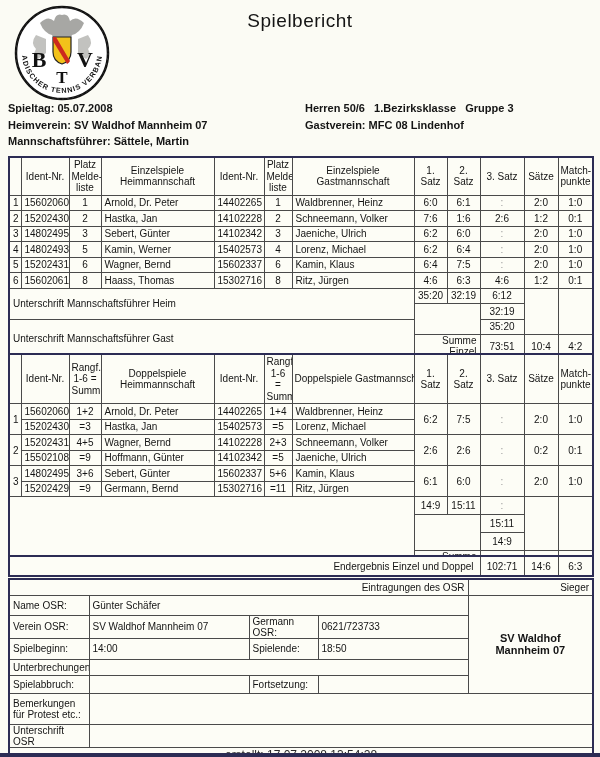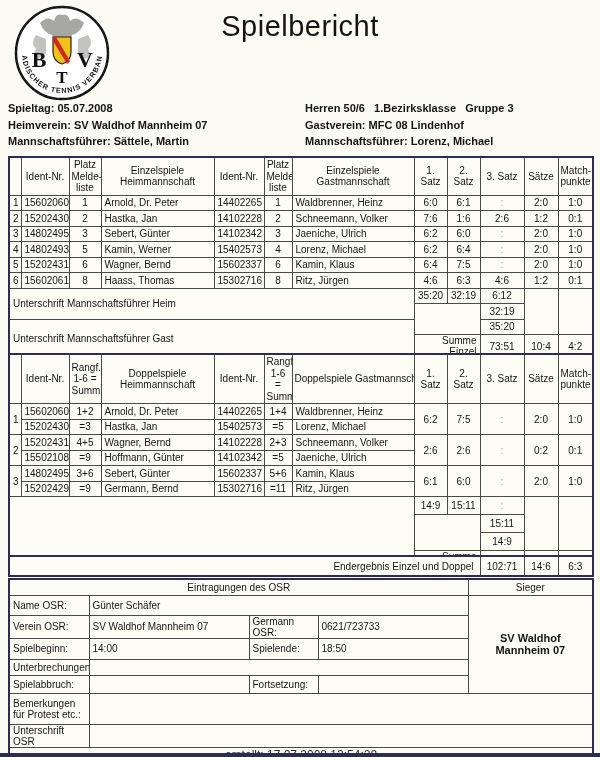--- a/index.html
+++ b/index.html
@@ -4,21 +4,21 @@
 <style>
   html,body { margin:0; padding:0; background:#e9e9e4; }
   .page {
     position:relative; width:600px; height:757px; margin:0 auto;
     background:#fbfbf4; font-family:"Liberation Sans", sans-serif; color:#141414;
     overflow:hidden;
   }
   
   .logo { position:absolute; left:10px; top:5px; width:104px; height:96px; }
   .title { position:absolute; left:0; top:10px; width:600px; text-align:center;
-           font-size:29px; letter-spacing:0.5px; }
+           font-size:19px; letter-spacing:0.5px; }
   .subtitle { position:absolute; left:0; top:54px; width:600px; text-align:center; font-size:21px; }
   
   .info { position:absolute; left:8px; top:102px; width:584px; font-size:11px; font-weight:bold; }
   .info .col-l { position:absolute; left:0; top:0; width:290px; }
   .info .col-r { position:absolute; left:297px; top:0; width:287px; }
   .info .line { height:16.5px; white-space:pre; overflow:hidden; }
   
   table.grid { border-collapse:collapse; table-layout:fixed; width:584px;
                background:#fdfdf6; position:absolute; left:8px;
                border:2px solid #2c2c54; }
@@ -45,21 +45,21 @@
   .osr td { font-size:10.5px; }
   .osr tr.t  { height:16px; }
   .osr tr.r1 { height:20px; }
   .osr tr.r2 { height:21px; }
   .osr tr.r3 { height:21px; }
   .osr tr.r4 { height:16px; }
   .osr tr.r5 { height:18px; }
   .osr tr.r6 { height:31px; }
   .osr tr.r7 { height:18px; }
   .osr tr.rf { height:13px; }
-  .osr td.center { text-align:center; }
+  .osr td.center { text-align:right; }
   .osr td.sieger { text-align:center; font-weight:bold; font-size:11px; vertical-align:middle; }
   .osr td.footer { text-align:center; font-size:12px; color:#2a2a2a; }
   .bottomline { position:absolute; left:0; top:753px; width:600px; height:4px; background:#2c2c54; }
 </style>
 </head>
 <body>
 
 <div class="page">
 
   <svg class="logo" viewBox="0 0 104 96">
@@ -91,21 +91,20 @@
 
   <div class="info">
     <div class="col-l">
       <div class="line">Spieltag: 05.07.2008</div>
       <div class="line">Heimverein: SV Waldhof Mannheim 07</div>
       <div class="line">Mannschaftsführer: Sättele, Martin</div>
     </div>
     <div class="col-r">
       <div class="line">Herren 50/6   1.Bezirksklasse   Gruppe 3</div>
       <div class="line">Gastverein: MFC 08 Lindenhof</div>
-      <div class="line">Mannschaftsführer: Lorenz, Michael</div>
     </div>
   </div>
 
   <table class="grid singles">
     <colgroup>
       <col style="width:12px">
         <col style="width:48px">
         <col style="width:32px">
         <col style="width:113px">
       <col style="width:50px">

